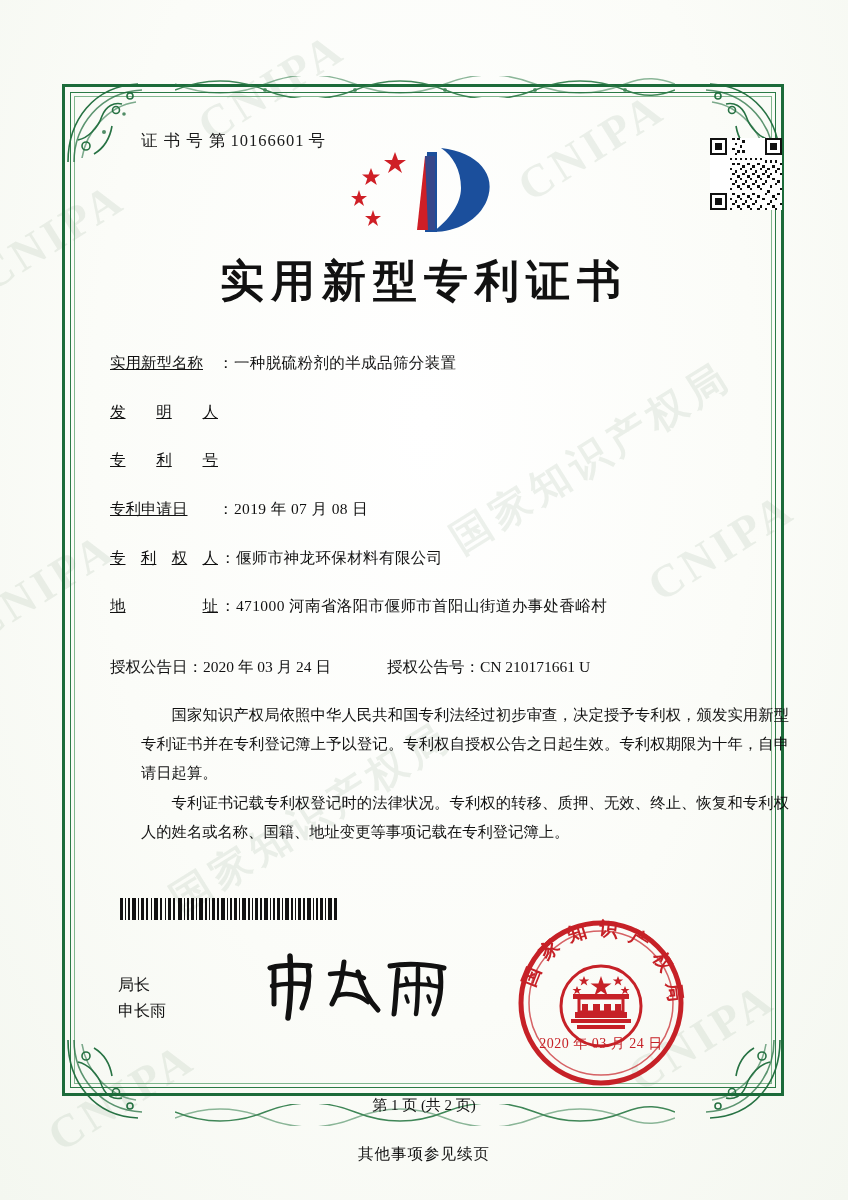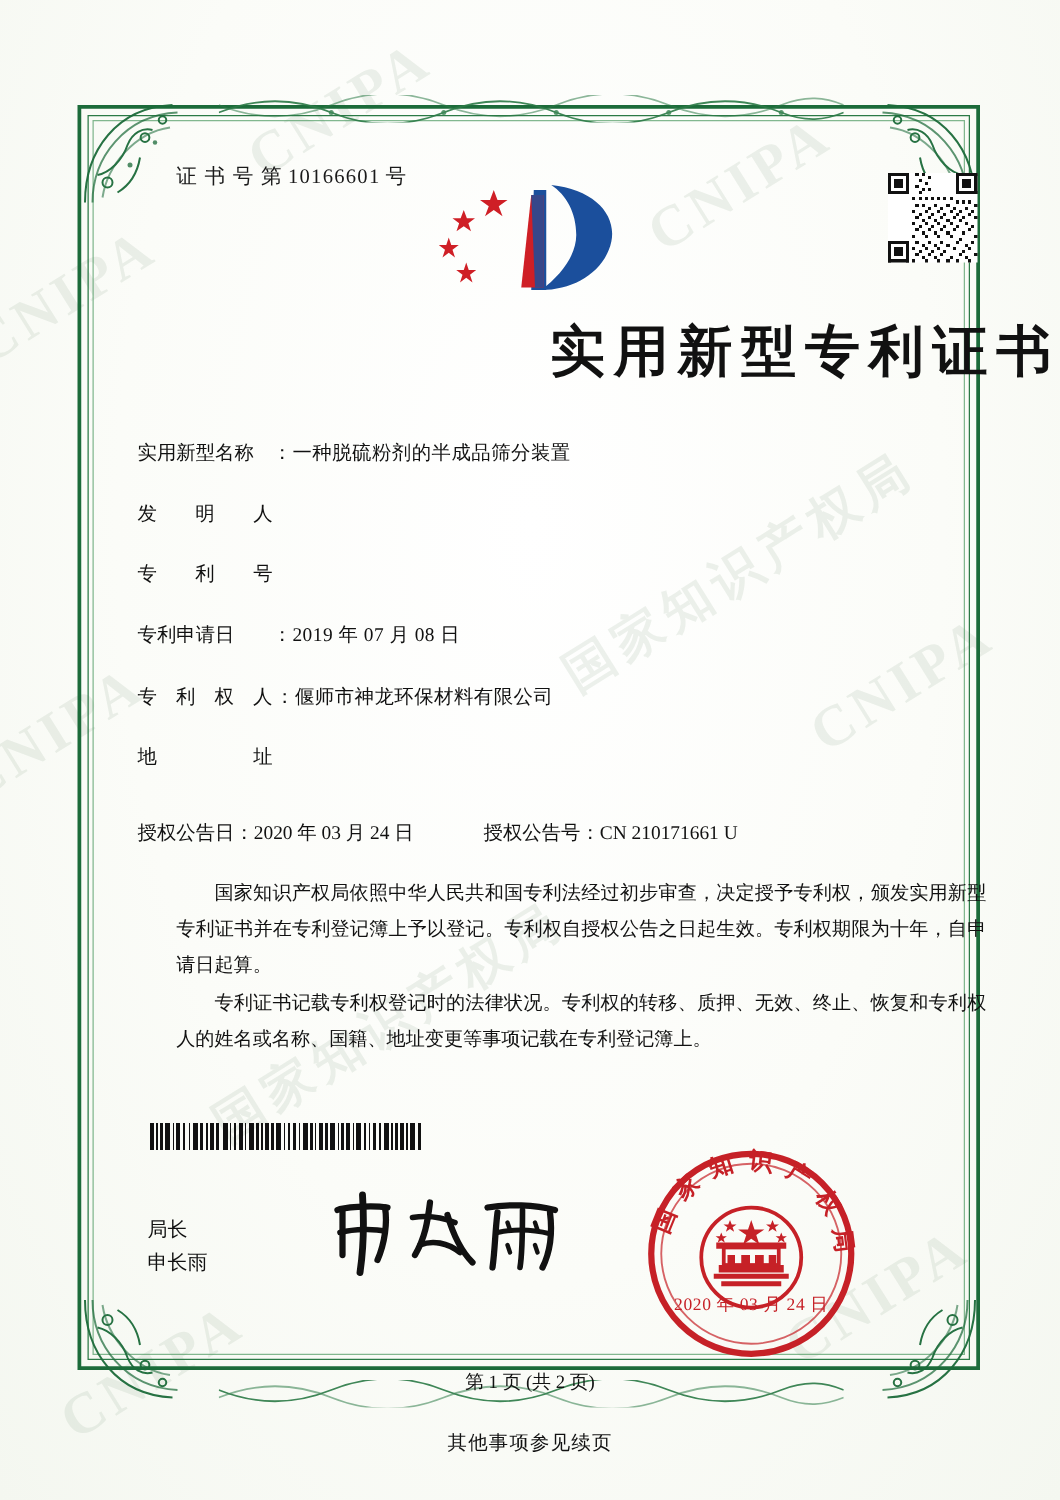--- a/index.html
+++ b/index.html
@@ -125,21 +125,21 @@
     transform: translateX(-50%);
     top: 142px;
     width: 190px;
     height: 96px;
   }
   .title {
     position: absolute;
     top: 252px;
     left: 0;
     width: 848px;
-    text-align: right;
+    text-align: center;
     font-size: 44px;
     font-weight: bold;
     letter-spacing: 7px;
     color: #111;
     font-family: "Liberation Serif", "DejaVu Serif", serif;
   }
 
   .fields {
     position: absolute;
     left: 110px;
@@ -152,20 +152,21 @@
     display: flex;
     align-items: baseline;
     margin-bottom: 27px;
     line-height: 1.4;
   }
   .f-label {
     width: 108px;
     flex: 0 0 108px;
     white-space: nowrap;
     letter-spacing: 0px;
+    text-decoration: underline;
   }
   .f-label.spread {
     display: flex;
     justify-content: space-between;
     padding-right: 2px;
   }
   .f-value { flex: 1; letter-spacing: .4px; }
   .f-value.mono { font-family: "Liberation Serif", serif; letter-spacing: 1px; }
   .inline-second {
     margin-left: 56px;
@@ -549,20 +550,21 @@
           <span>人</span>
         </div>
       <div class="f-value"><span>：</span><span>偃师市神龙环保材料有限公司</span></div>
     </div>
 
     <div class="field-row">
       <div class="f-label spread">
           <span>地</span>
           <span>址</span>
         </div>
+      <div class="f-value"><span>：</span><span>471000 河南省洛阳市偃师市首阳山街道办事处香峪村</span></div>
     </div>
 
     <div class="field-row">
       <div class="row-pair">
         <span class="pair-label">授权公告日</span>
         <span>：</span>
         <span>2020 年 03 月 24 日</span>
       </div>
       <div class="row-pair inline-second">
         <span class="pair-label">授权公告号</span>

